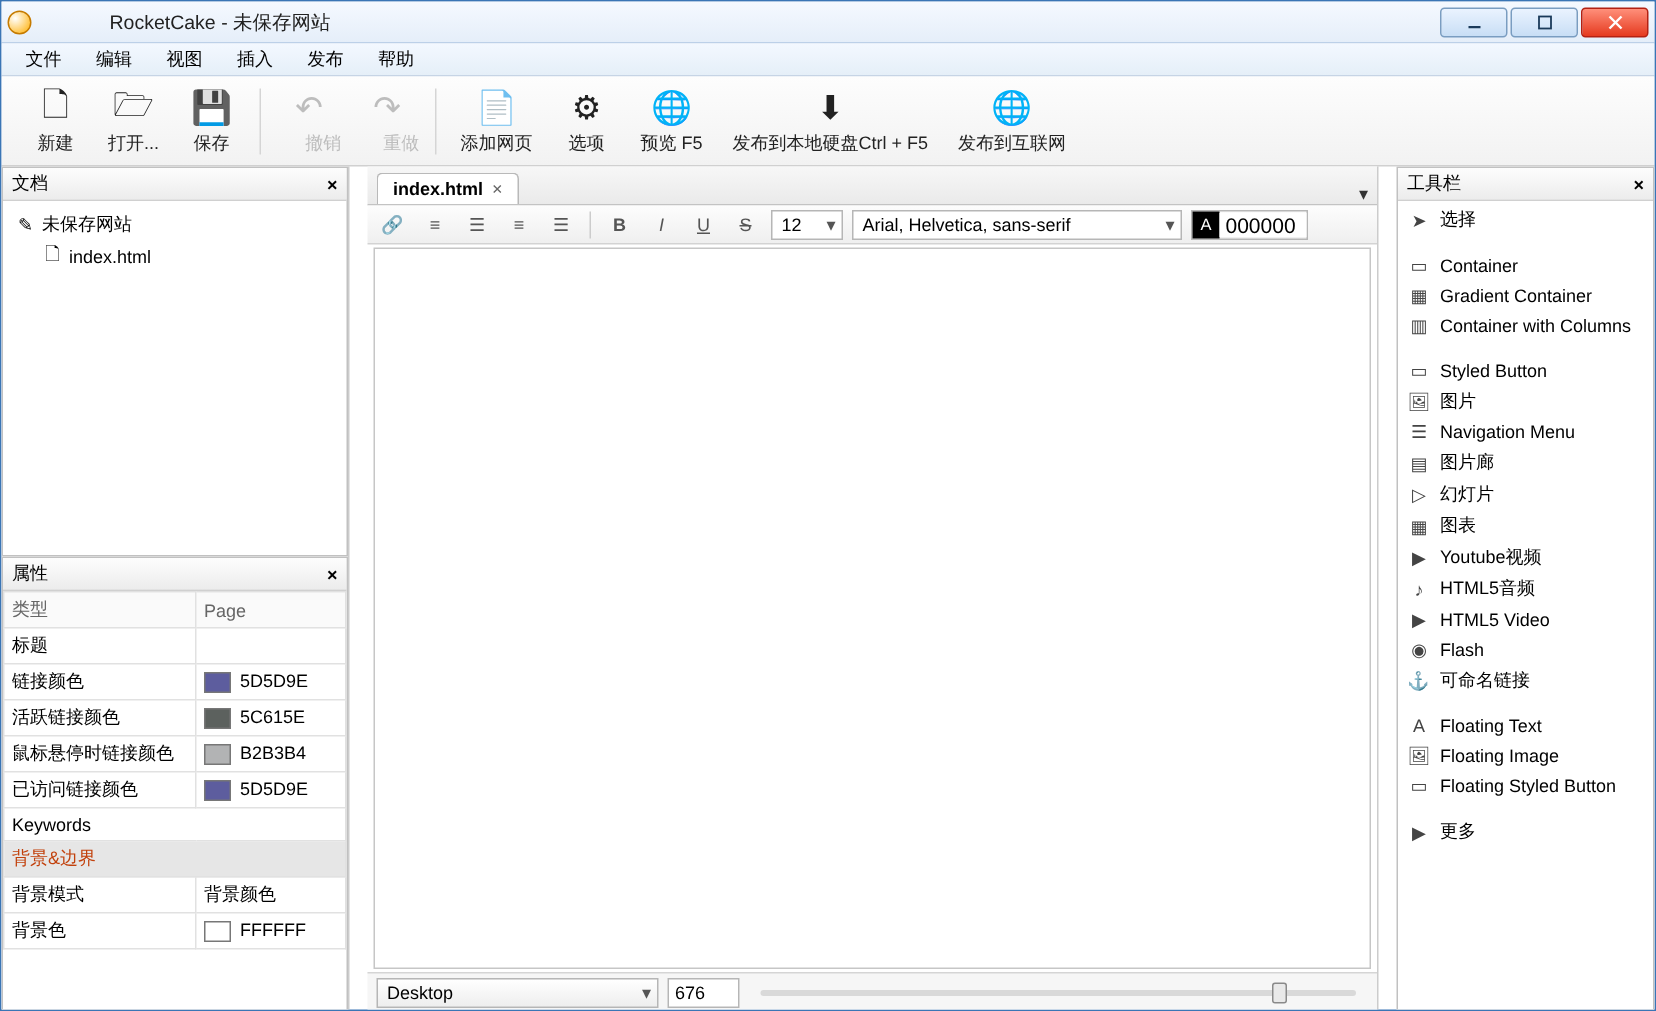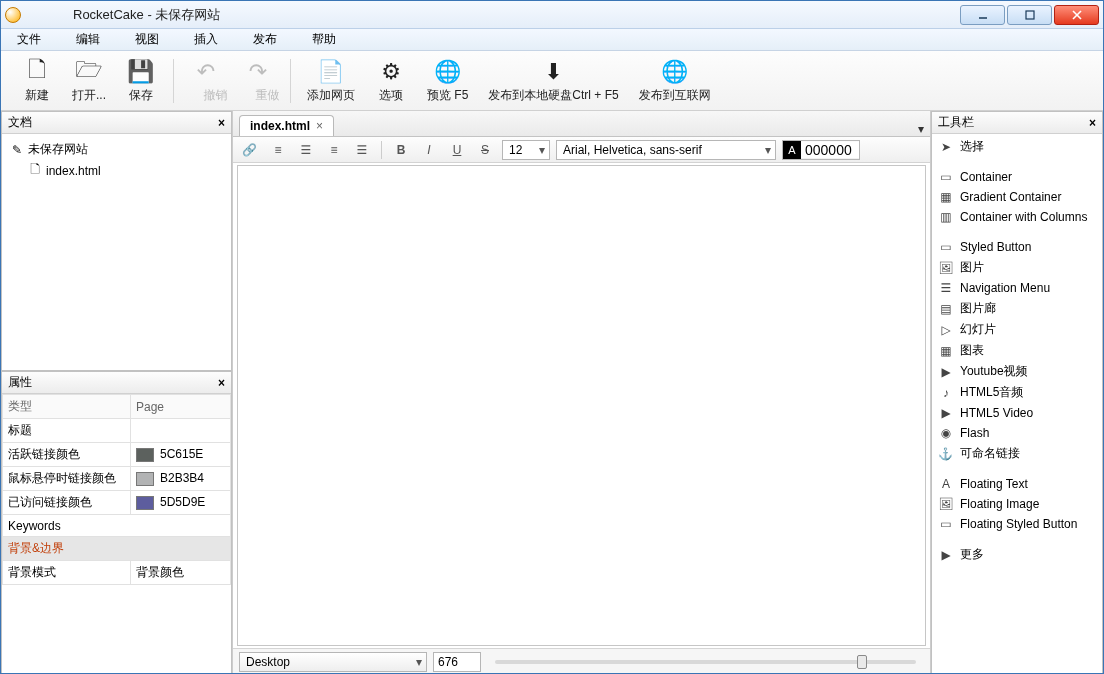--- a/index.html
+++ b/index.html
@@ -7,33 +7,33 @@
 
 
 .titlebar { height: 28px; background: linear-gradient(#f5f9ff,#e5eef9); display:flex; align-items:center; padding:0 4px; border-bottom:1px solid #bcd0e8;gap:46px; }
 .titlebar .app-icon{width:16px;height:16px;margin-right:6px;border-radius:50%;background:radial-gradient(circle at 30% 30%, #fff, #ffae00);border:1px solid #c57a00;}
 .titlebar .title{font-size:13px;color:#222;}
 .win-btns{margin-left:auto;display:flex;gap:0;}
 .win-btn{width:45px;height:20px;display:flex;align-items:center;justify-content:center;border:1px solid #7a9dc1;background:linear-gradient(#eaf3ff,#c8def5);border-radius:3px;margin-left:2px;color:#1a3a5a;}
 .win-btn.close{background:linear-gradient(#ff8f7a,#e53a1f);border-color:#b32112;color:#fff;font-weight:bold;}
 .win-btn svg{width:12px;height:12px;}
 
-.menubar{height:22px;background:linear-gradient(#f3f8ff,#e5eff8);display:flex;align-items:center;padding:0 6px;gap:15px;border-bottom:1px solid #c6d4e5;}
+.menubar{height:22px;background:linear-gradient(#f3f8ff,#e5eff8);display:flex;align-items:center;padding:0 6px;gap:3px;border-bottom:1px solid #c6d4e5;}
 .menubar .mi{padding:2px 10px;cursor:default;}
 
 .toolbar{height:60px;background:linear-gradient(#fdfdfd,#f2f2f2);display:flex;align-items:center;padding:4px 10px;gap:0;border-bottom:1px solid #d0d0d0;}
 .tool{display:flex;flex-direction:column;align-items:center;width:52px;cursor:default;}
 .tool.wide{width:auto;padding:0 10px;}
 .tool .ticon{font-size:22px;height:30px;display:flex;align-items:center;justify-content:center;color:#222;}
 .tool .ticon.dim{color:#bdbdbd;}
 .tool .tlabel{font-size:12px;color:#222;white-space:nowrap;}
 .tool .tlabel.dim{color:#bdbdbd;margin-left:19px;}
 .tsep{width:1px;height:44px;background:#d5d5d5;margin:0 6px;}
 
-.workspace{display:flex;height:563px;}
+.workspace{display:flex;height:563px;gap:12px;}
 
 
 .leftcol{width:232px;display:flex;flex-direction:column;border-right:1px solid #ccc;}
 .panel{background:#fff;border:1px solid #c1c1c1;margin:0;}
 .panel .phead{height:22px;background:linear-gradient(#fdfdfd,#ececec);display:flex;align-items:center;padding:0 6px;border-bottom:1px solid #d0d0d0;font-size:12px;}
 .panel .phead .closex{margin-left:auto;font-weight:bold;cursor:default;}
 .doc-panel{height:260px;}
 .doc-panel .tree{padding:6px 8px;}
 .tree-item{display:flex;align-items:center;gap:4px;padding:1px 0;}
 .tree-item.child{margin-left:18px;}
@@ -188,40 +188,48 @@
         <tbody>
             <tr class="th">
               <td>类型</td>
               <td class="v">Page</td>
             </tr>
         <tr>
               <td>标题</td>
               <td class="v"></td>
             </tr>
         <tr>
+              <td>链接颜色</td>
+              <td class="v"><span class="color-sw" style="background:#5D5D9E"></span><span>5D5D9E</span></td>
+            </tr>
+        <tr>
               <td>活跃链接颜色</td>
               <td class="v"><span class="color-sw" style="background:#5C615E"></span><span>5C615E</span></td>
             </tr>
         <tr>
               <td>鼠标悬停时链接颜色</td>
               <td class="v"><span class="color-sw" style="background:#B2B3B4"></span><span>B2B3B4</span></td>
             </tr>
         <tr>
               <td>已访问链接颜色</td>
               <td class="v"><span class="color-sw" style="background:#5D5D9E"></span><span>5D5D9E</span></td>
             </tr>
         <tr>
               <td colspan="2">Keywords</td>
             </tr>
         <tr class="grp">
               <td colspan="2">背景&amp;边界</td>
             </tr>
         <tr>
               <td>背景模式</td>
               <td class="v">背景颜色</td>
+            </tr>
+        <tr>
+              <td>背景色</td>
+              <td class="v"><span class="color-sw" style="background:#FFFFFF"></span><span>FFFFFF</span></td>
             </tr>
       </tbody>
         </table>
     </div>
   </div>
 
   <div class="center">
     <div class="tabs">
       <div class="tab">
           <span>index.html</span>

